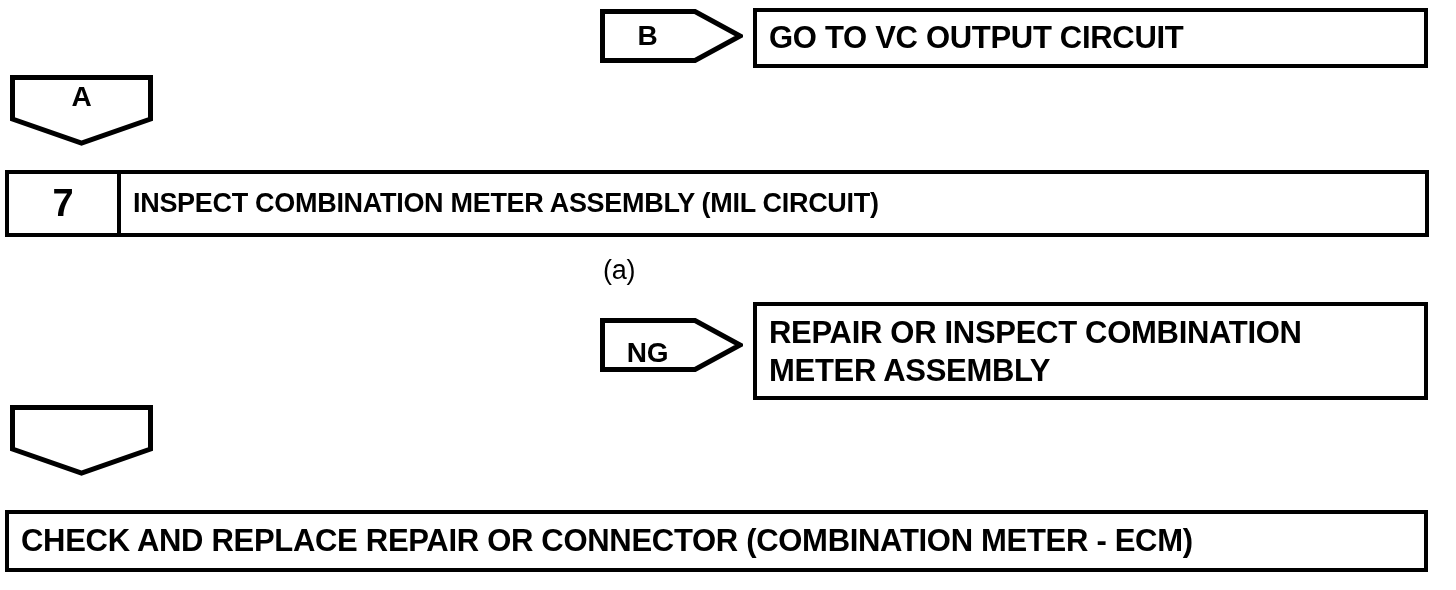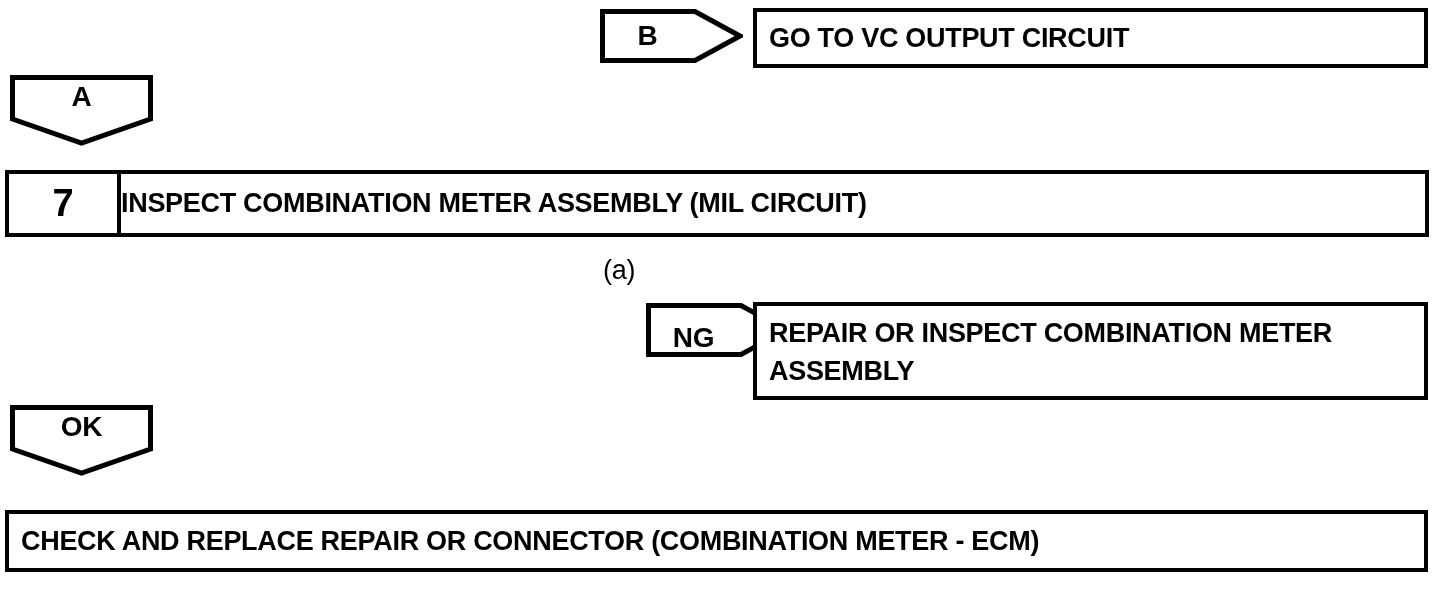--- a/index.html
+++ b/index.html
@@ -21,21 +21,21 @@
   .outbox {
     position: absolute;
     box-sizing: border-box;
     border: 4px solid #000;
     background: #fff;
     display: flex;
     align-items: center;
   }
   .box-text {
     font-weight: bold;
-    font-size: 27px;
+    font-size: 31px;
     letter-spacing: -0.3px;
     line-height: 38px;
     white-space: nowrap;
   }
   .box-text.wrap {
     white-space: normal;
     max-width: 580px;
   }
 
   
@@ -53,20 +53,21 @@
     border-right: 4px solid #000;
     display: flex;
     align-items: center;
     justify-content: center;
     font-weight: bold;
     font-size: 38px;
   }
   .step-title-cell {
     display: flex;
     align-items: center;
+    padding-left: 12px;
     font-weight: bold;
     font-size: 27px;
     letter-spacing: -0.3px;
     white-space: nowrap;
   }
 
   
   .connector { position: absolute; }
   .connector svg { display: block; }
   .connector-label {
@@ -121,39 +122,38 @@
 
   <div class="stepbox" style="left:5px; top:170px; width:1424px; height:67px;">
     <div class="step-number-cell">7</div>
     <div class="step-title-cell">INSPECT COMBINATION METER ASSEMBLY (MIL CIRCUIT)</div>
   </div>
 
   <div class="instruction" style="left:603px; top:253px;">
     <span class="marker">(a)</span>
   </div>
 
-  <div class="connector" style="left:600px; top:303px; width:143px; height:70px;margin-left:46px;">
+  <div class="connector" style="left:600px; top:318px; width:143px; height:70px;">
     <span>
       <svg width="143" height="54" viewBox="0 0 143 54">
         <polygon points="2.5,2.5 95,2.5 140,27 95,51.5 2.5,51.5" fill="#ffffff" stroke="#000000" stroke-width="5"></polygon>
       </svg>
     </span>
     <span class="connector-label label-right">NG</span>
   </div>
 
   <div class="outbox" style="left:753px; top:302px; width:675px; height:98px; padding-left:12px; align-items:flex-start; padding-top:8px;">
     <span class="box-text wrap">REPAIR OR INSPECT COMBINATION METER ASSEMBLY</span>
   </div>
 
   <div class="connector" style="left:10px; top:405px; width:143px; height:71px;">
     <span>
       <svg width="143" height="71" viewBox="0 0 143 71">
         <polygon points="2.5,2.5 140.5,2.5 140.5,44 71.5,68 2.5,44" fill="#ffffff" stroke="#000000" stroke-width="5"></polygon>
       </svg>
     </span>
-    <span class="connector-label label-down">OK</span>
   </div>
 
   <div class="outbox" style="left:5px; top:510px; width:1423px; height:62px; padding-left:12px;">
     <span class="box-text">CHECK AND REPLACE REPAIR OR CONNECTOR (COMBINATION METER - ECM)</span>
   </div>
 
 </div>
 
 </body></html>

